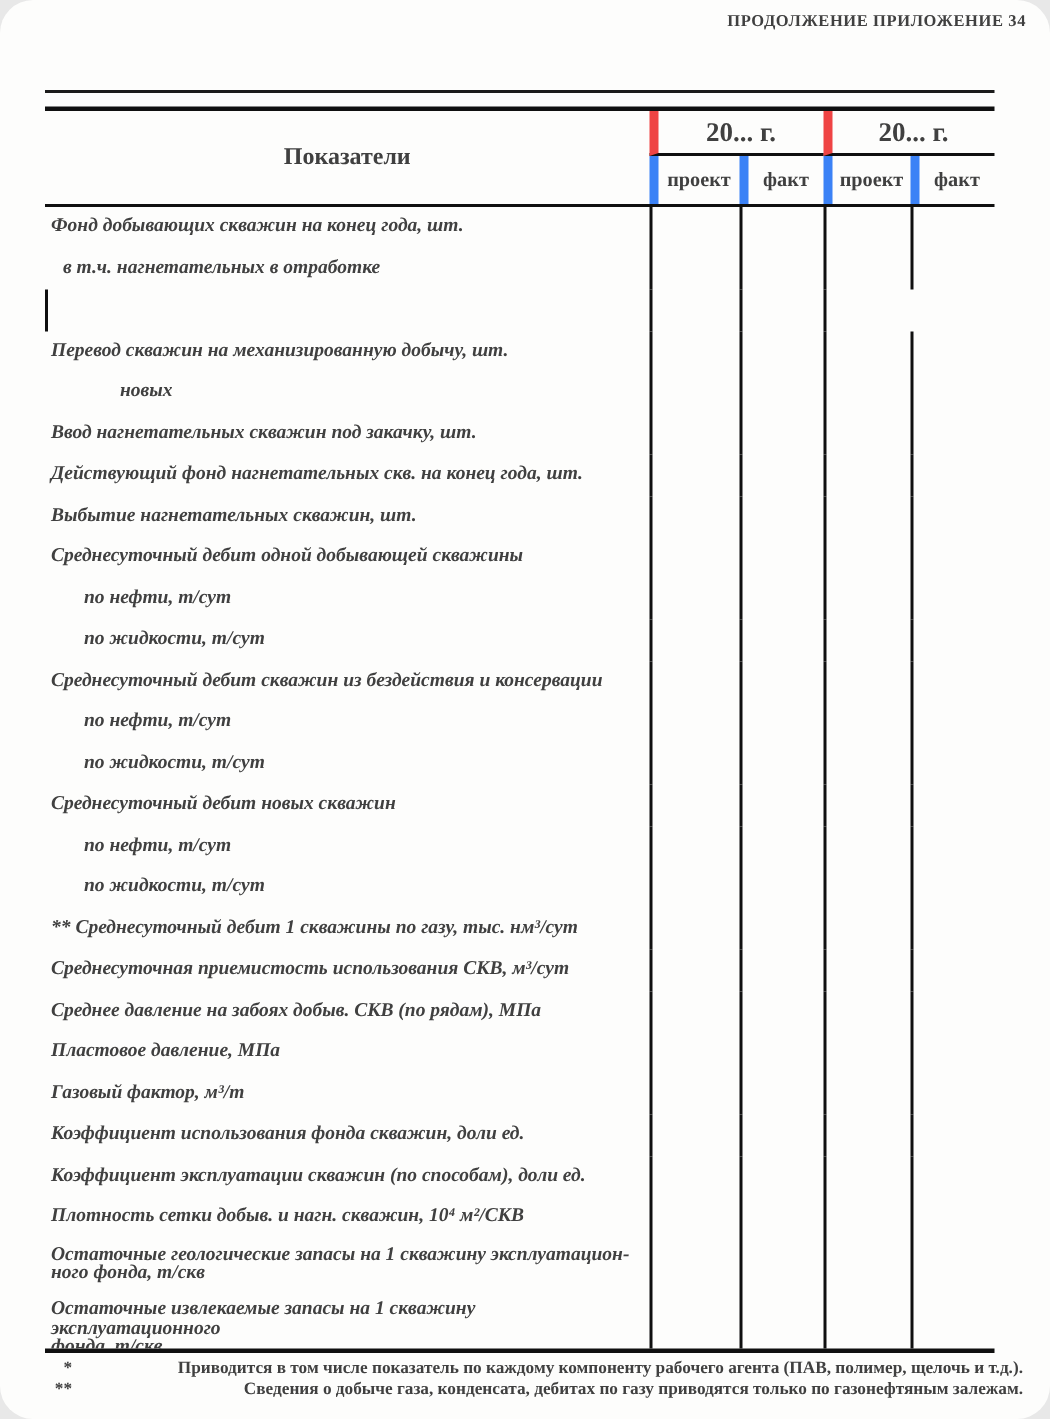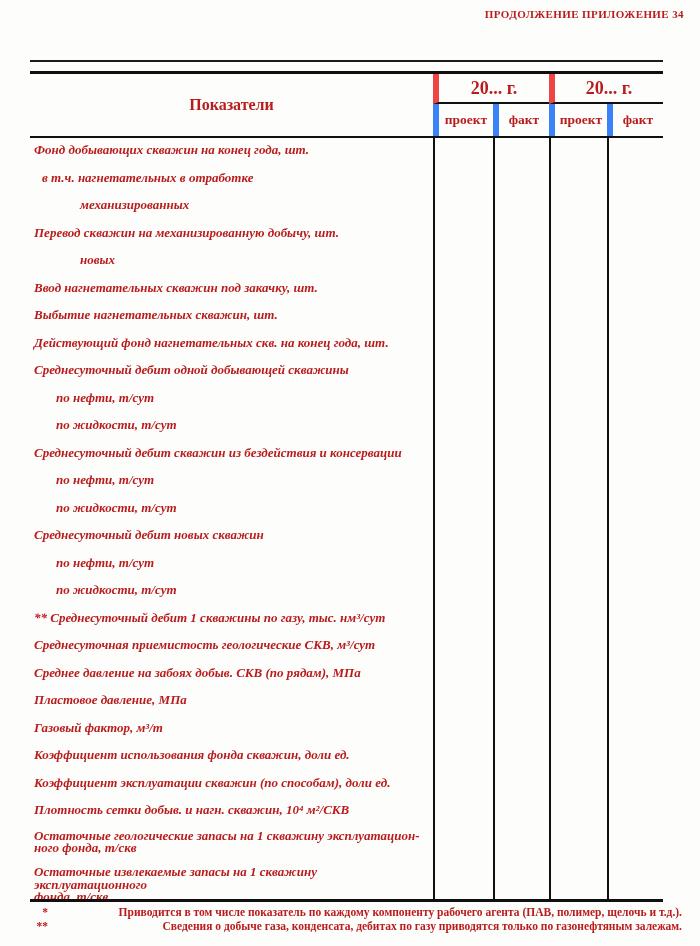--- a/index.html
+++ b/index.html
@@ -1,19 +1,19 @@
 <!DOCTYPE html>
 <html><head>
 <meta charset="utf-8">
 <style>
   html,body { margin:0; padding:0; background:#e8e8e8; }
   .page {
     position:relative; width:700px; height:946px; background:#fdfdfc;
-    font-family:"Liberation Serif","DejaVu Serif",serif; color:#b91c1c;
-    overflow:hidden; margin:0 auto;
+    font-family:"Liberation Serif","DejaVu Serif",serif; color:#404040;
+    overflow:hidden; margin:0 auto;border-radius:22px;
   }
   .doc-title {
     position:absolute; top:8px; right:16px;
     font-size:11px; font-weight:bold; letter-spacing:0.4px;
   }
   .tbl { position:absolute; left:30px; top:60px; width:633px; }
   .rule-a { height:2px; background:#1b1b1b; }
   .rule-gap { height:9px; }
   .rule-b { height:3px; background:#101010; }
   .thead {
@@ -98,21 +98,20 @@
           <div class="c-val"></div>
         </div>
         <div class="trow">
           <div class="c-label ind-small">в т.ч. нагнетательных в отработке</div>
           <div class="c-val"></div>
           <div class="c-val"></div>
           <div class="c-val"></div>
           <div class="c-val"></div>
         </div>
         <div class="trow">
-          <div class="c-label ind-deep">механизированных</div>
           <div class="c-val"></div>
           <div class="c-val"></div>
           <div class="c-val"></div>
           <div class="c-val"></div>
         </div>
         <div class="trow">
           <div class="c-label">Перевод скважин на механизированную добычу, шт.</div>
           <div class="c-val"></div>
           <div class="c-val"></div>
           <div class="c-val"></div>
@@ -126,34 +125,34 @@
           <div class="c-val"></div>
         </div>
         <div class="trow">
           <div class="c-label">Ввод нагнетательных скважин под закачку, шт.</div>
           <div class="c-val"></div>
           <div class="c-val"></div>
           <div class="c-val"></div>
           <div class="c-val"></div>
         </div>
         <div class="trow">
+          <div class="c-label">Действующий фонд нагнетательных скв. на конец года, шт.</div>
+          <div class="c-val"></div>
+          <div class="c-val"></div>
+          <div class="c-val"></div>
+          <div class="c-val"></div>
+        </div>
+        <div class="trow">
           <div class="c-label">Выбытие нагнетательных скважин, шт.</div>
           <div class="c-val"></div>
           <div class="c-val"></div>
           <div class="c-val"></div>
           <div class="c-val"></div>
         </div>
         <div class="trow">
-          <div class="c-label">Действующий фонд нагнетательных скв. на конец года, шт.</div>
-          <div class="c-val"></div>
-          <div class="c-val"></div>
-          <div class="c-val"></div>
-          <div class="c-val"></div>
-        </div>
-        <div class="trow">
           <div class="c-label">Среднесуточный дебит одной добывающей скважины</div>
           <div class="c-val"></div>
           <div class="c-val"></div>
           <div class="c-val"></div>
           <div class="c-val"></div>
         </div>
         <div class="trow">
           <div class="c-label ind-sub">по нефти, т/сут</div>
           <div class="c-val"></div>
           <div class="c-val"></div>
@@ -210,21 +209,21 @@
           <div class="c-val"></div>
         </div>
         <div class="trow">
           <div class="c-label">** Среднесуточный дебит 1 скважины по газу, тыс. нм³/сут</div>
           <div class="c-val"></div>
           <div class="c-val"></div>
           <div class="c-val"></div>
           <div class="c-val"></div>
         </div>
         <div class="trow">
-          <div class="c-label">Среднесуточная приемистость геологические СКВ, м³/сут</div>
+          <div class="c-label">Среднесуточная приемистость использования СКВ, м³/сут</div>
           <div class="c-val"></div>
           <div class="c-val"></div>
           <div class="c-val"></div>
           <div class="c-val"></div>
         </div>
         <div class="trow">
           <div class="c-label">Среднее давление на забоях добыв. СКВ (по рядам), МПа</div>
           <div class="c-val"></div>
           <div class="c-val"></div>
           <div class="c-val"></div>

